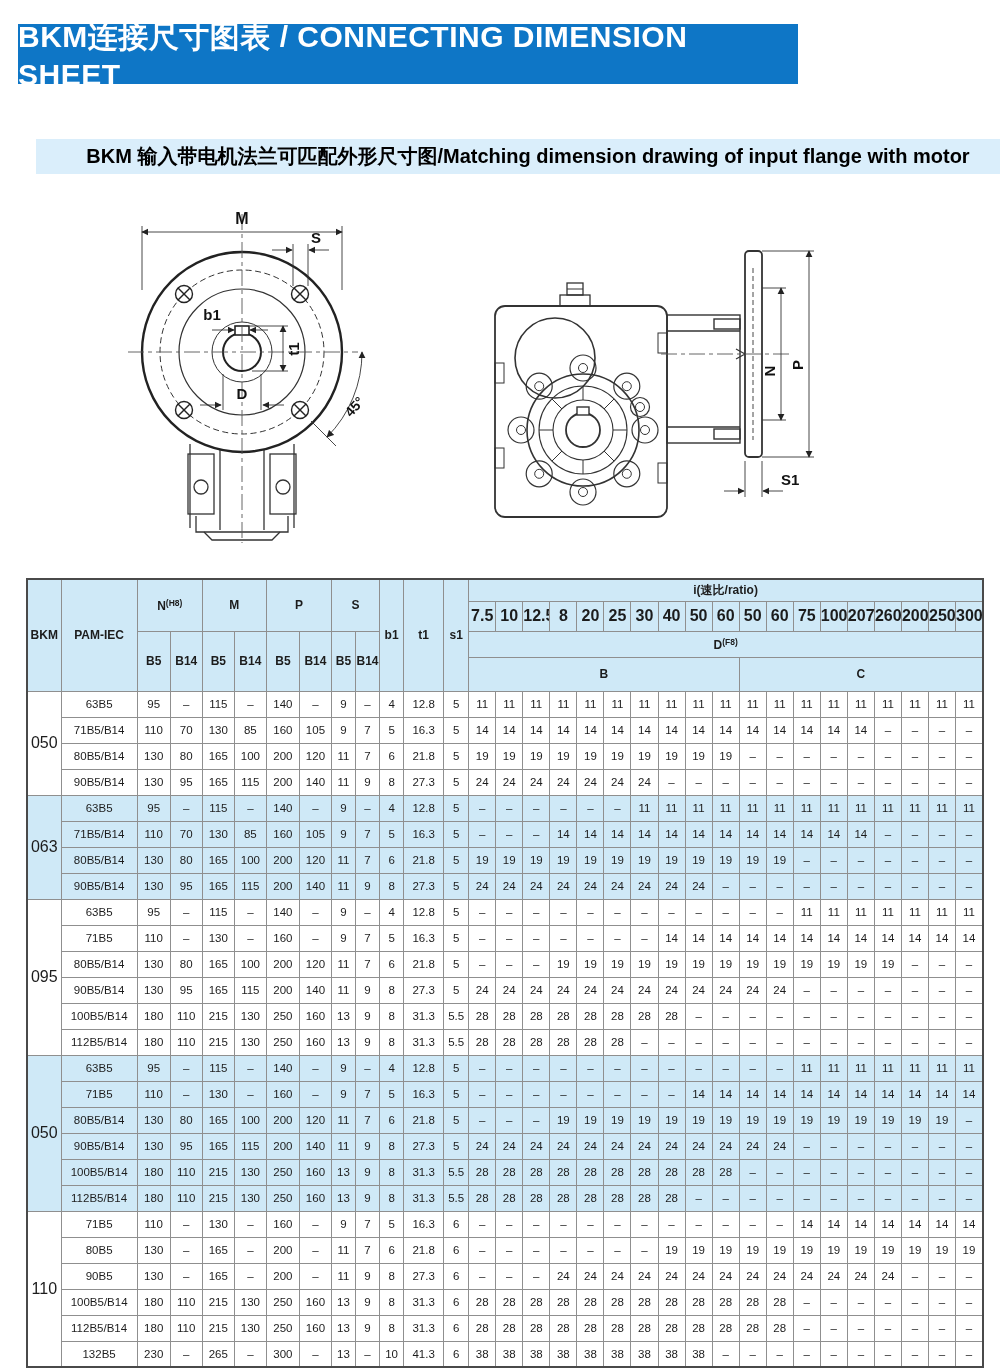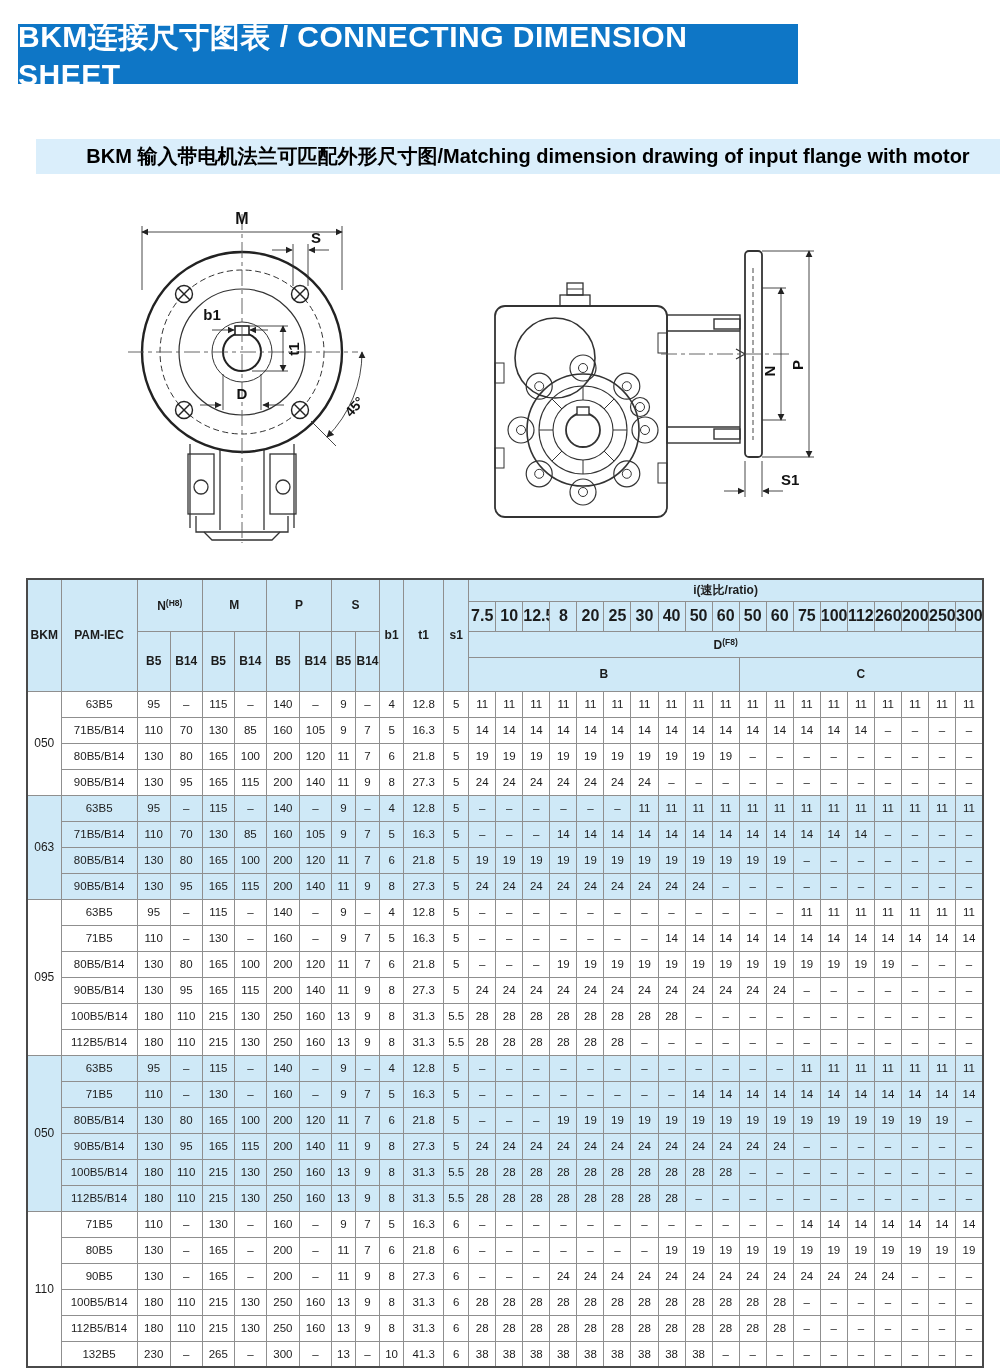--- a/index.html
+++ b/index.html
@@ -32,21 +32,21 @@
   }
   .dims thead th{background:#cfe9f7;font-size:12px;font-weight:bold;text-align:center;}
   .dims thead tr:nth-child(1){height:22px;}
   .dims thead tr:nth-child(2){height:30px;}
   .dims thead tr:nth-child(3){height:26px;}
   .dims thead tr:nth-child(4){height:34px;}
   .dims thead th.rnum{font-size:16px;}
   .dims tbody tr{height:26px;}
   .dims tbody th,.dims tbody td{font-size:11.5px;font-weight:normal;background:#ffffff;}
   .dims tbody tr.shaded th,.dims tbody tr.shaded td{background:#cfe9f7;}
-  .dims tbody th.bkm-cell{font-size:12px;}
+  .dims tbody th.bkm-cell{font-size:16px;}
   .dims tbody tr.grp-first th,.dims tbody tr.grp-first td{border-top:1.5px solid #6a6a6a;}
   .sup{font-size:8.5px;vertical-align:4px;}
 </style>
 </head>
 <body>
 
 <div class="banner">
   <span>BKM连接尺寸图表 / CONNECTING DIMENSION SHEET</span>
 </div>
 
@@ -294,21 +294,21 @@
         <th class="rnum">20</th>
         <th class="rnum">25</th>
         <th class="rnum">30</th>
         <th class="rnum">40</th>
         <th class="rnum">50</th>
         <th class="rnum">60</th>
         <th class="rnum">50</th>
         <th class="rnum">60</th>
         <th class="rnum">75</th>
         <th class="rnum">100</th>
-        <th class="rnum">112</th>
+        <th class="rnum">207</th>
         <th class="rnum">260</th>
         <th class="rnum">200</th>
         <th class="rnum">250</th>
         <th class="rnum">300</th>
       </tr>
       <tr>
         <th rowspan="2">B5</th>
         <th rowspan="2">B14</th>
         <th rowspan="2">B5</th>
         <th rowspan="2">B14</th>

